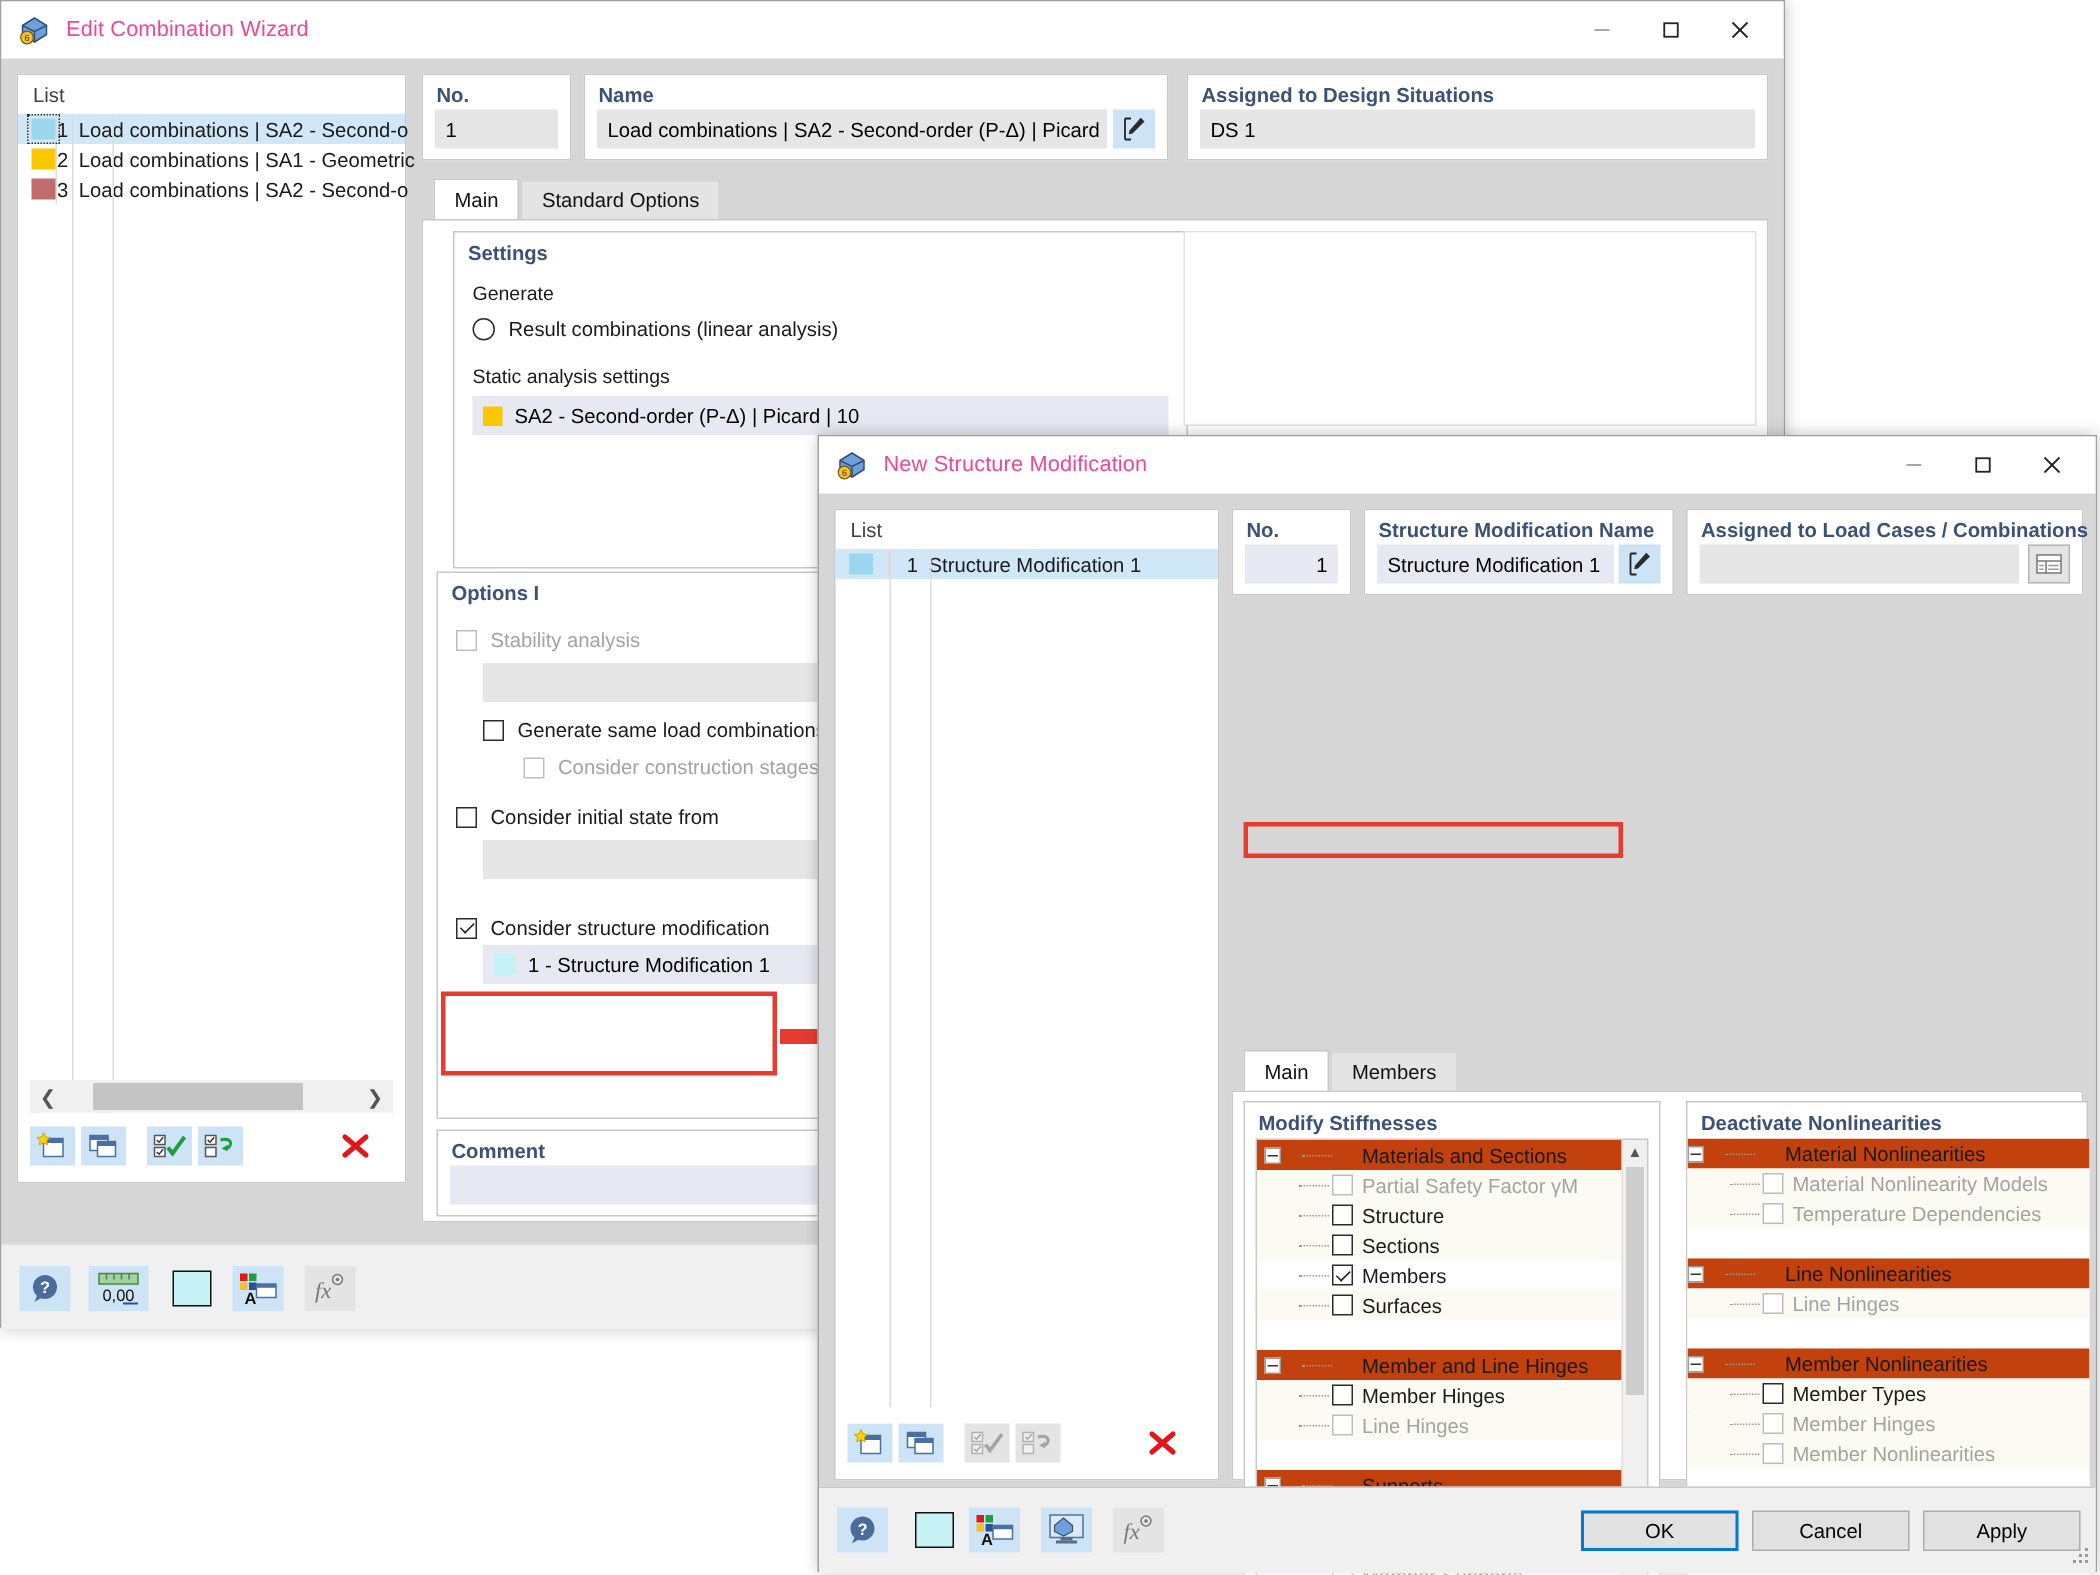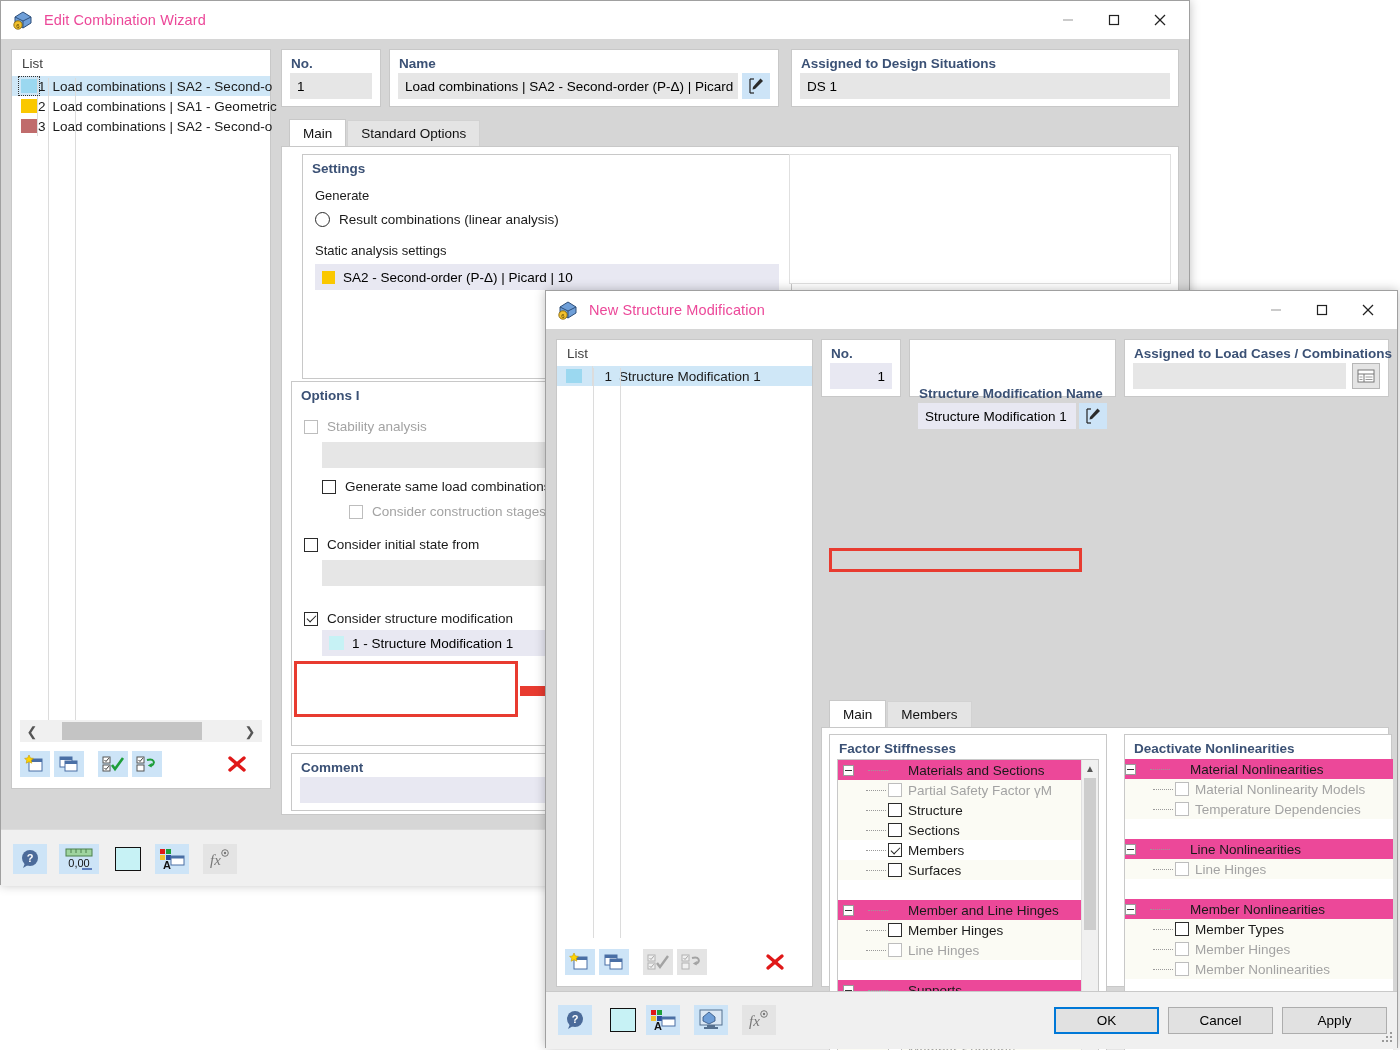--- a/index.html
+++ b/index.html
@@ -51,21 +51,21 @@
   .cb.dis { border-color:#bdbdbd; }
   .cb.chk::after { content:""; position:absolute; width:8px; height:4px; border-left:1.6px solid #222; border-bottom:1.6px solid #222; transform:rotate(-45deg); margin-bottom:2px; }
   .rd { width:15px; height:15px; border:1.6px solid #2b2b2b; border-radius:50%; background:#fff; display:inline-flex; align-items:center; justify-content:center; flex:none; }
   .rd.chk::after { content:""; width:7px; height:7px; border-radius:50%; background:#1a1a1a; }
   .opt-row { display:flex; align-items:center; gap:9px; font-size:13.5px; }
   .muted { color:#a3a3a3; }
 
   
   .tree { position:absolute; background:#ffffff; border:1px solid #c8c8c8; overflow:hidden; }
   .tr { height:20px; display:flex; align-items:center; font-size:13.5px; white-space:nowrap; position:relative; }
-  .tr.grouphdr { background:#ec4899;gap:14px; }
+  .tr.grouphdr { background:#c2410c;gap:14px; }
   .tr.leaf { background:#fbfbf4; }
   .tr.blank { background:#ffffff; height:20px; }
   .exp { width:11px; height:11px; border:1px solid #9a9a9a; background:#fff; display:inline-flex; align-items:center; justify-content:center; margin-left:5px; flex:none; position:relative; }
   .exp::before { content:""; position:absolute; width:7px; height:1px; background:#333; }
   .dots { width:20px; height:1px; border-top:1px dotted #9a9a9a; margin:0 0 0 0; flex:none; }
   .vline { position:absolute; left:10px; top:0; bottom:0; width:1px; border-left:1px dotted #a8a8a8; }
   .tr-label { margin-left:6px; }
   .indent2 { width:28px; flex:none; }
 
   
@@ -443,21 +443,21 @@
         </div>
       </div>
     </div>
 
     <div class="grp" style="left:275px; top:48px; width:80px; height:58px;">
       <div class="grp-title">No.</div>
       <div class="field lilac num" style="margin:0 8px;">1</div>
     </div>
 
     <div class="grp" style="left:363px; top:48px; width:207px; height:58px;">
-      <div class="grp-title" style="white-space:nowrap;margin-top:40px;">Structure Modification Name</div>
+      <div class="grp-title" style="white-space:nowrap;">Structure Modification Name</div>
       <div style="display:flex; margin:0 8px; align-items:center;">
         <div class="field lilac" style="flex:1; overflow:hidden; white-space:nowrap;">Structure Modification 1</div>
         <div class="edit-btn" style="margin-left:3px;">
           <svg width="18" height="18" viewBox="0 0 18 18">
             <path d="M3 2 L3 16" stroke="#222" stroke-width="1.2" fill="none"></path>
             <path d="M3 2 L7 2" stroke="#222" stroke-width="1.2"></path>
               <path d="M3 16 L7 16" stroke="#222" stroke-width="1.2"></path>
             <path d="M13.5 1.5 L16 4 L8 12 L5.5 12.5 L6 10 Z" fill="#2b2b2b"></path>
           </svg>
         </div>
@@ -483,21 +483,21 @@
     </div>
 
     <div class="tabstrip" style="left:283px; top:410px;">
       <div class="tab active">Main</div>
       <div class="tab">Members</div>
     </div>
 
     <div style="position:absolute; left:275px; top:436px; width:568px; height:260px; background:#ffffff; border:1px solid #c8c8c8;"></div>
 
     <div class="grp" style="left:283px; top:443px; width:278px; height:357px;">
-      <div class="grp-title" style="position:relative; z-index:2;"><span>Factor Stiffnesses</span></div>
+      <div class="grp-title" style="position:relative; z-index:2;"><span>Modify Stiffnesses</span></div>
       <div class="tree" style="left:7px; top:24px; width:262px; height:326px;">
         <div class="vline"></div>
 
         <div class="tr grouphdr">
           <span class="exp"></span>
             <span class="dots"></span>
           <span class="tr-label">Materials and Sections</span>
         </div>
         <div class="tr leaf">
           <span class="indent2"></span>

